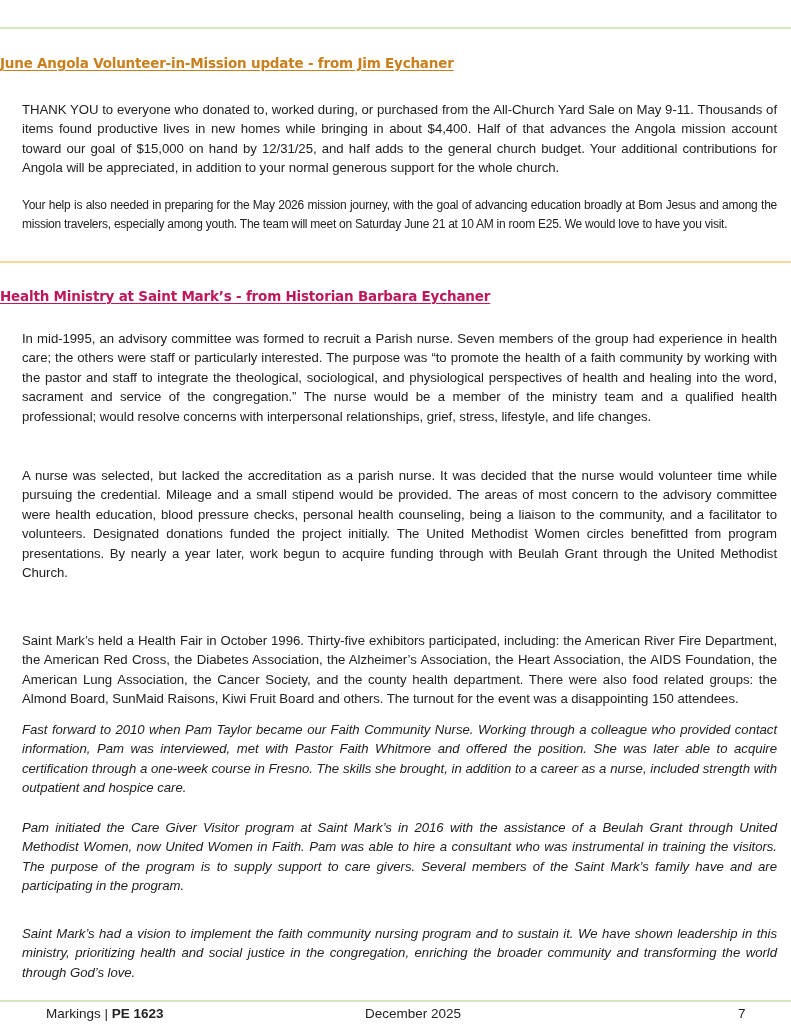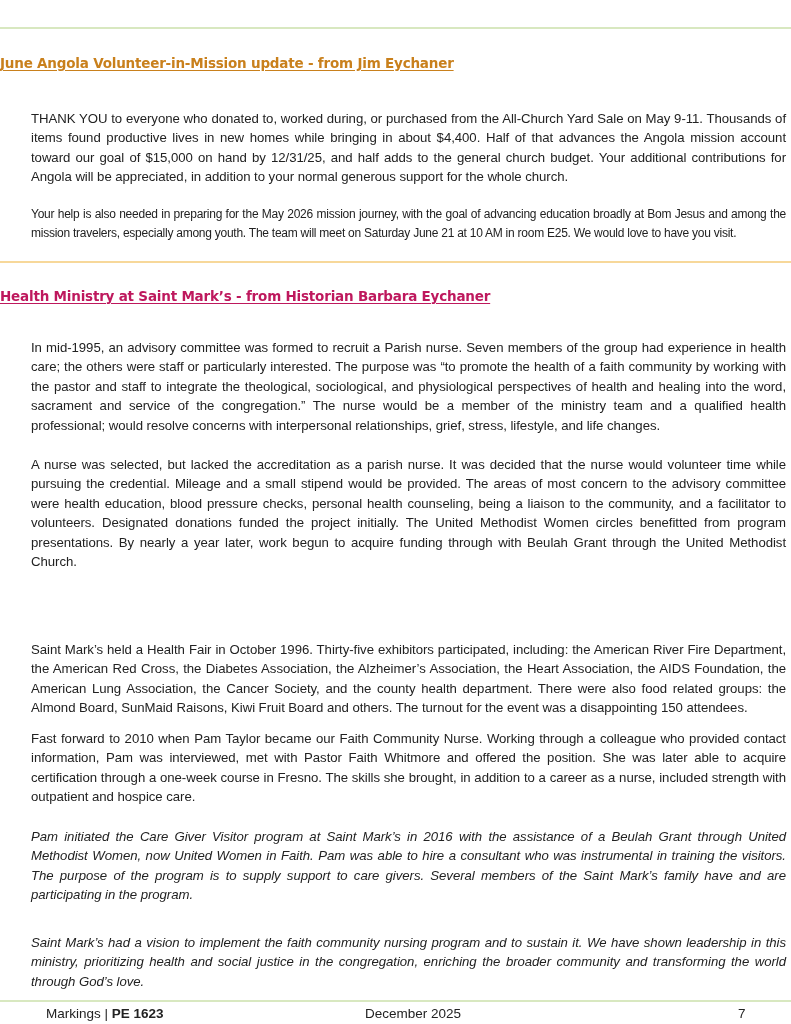--- a/index.html
+++ b/index.html
@@ -14,30 +14,30 @@
 
   .heading {
     position: absolute; left: 0; width: 791px; text-align: left;
     font-family: "DejaVu Sans", sans-serif; font-weight: bold; font-size: 13.5px;
     text-decoration: underline; text-underline-offset: 2px; letter-spacing: -0.2px;
   }
   .h-angola { top: 55px; color: #c9801c; }
   .h-health { top: 288px; color: #be185d; }
 
   .para {
-    position: absolute; left: 18px; width: 755px; margin: 13px;
+    position: absolute; left: 18px; width: 755px; margin: 4px;
     font-family: "Liberation Sans", sans-serif; font-size: 13.2px; line-height: 19.4px;
     text-align: justify; color: #222222; letter-spacing: -0.05px;
   }
   .p1 { top: 96px; }
   .p2 { top: 192px; font-size: 12px; letter-spacing: -0.25px; }
   .p3 { top: 325px; }
-  .p4 { top: 442px; }
+  .p4 { top: 462px; }
   .p5 { top: 627px; }
-  .p6 { top: 716px; }
+  .p6 { top: 716px; font-style: italic; }
   .p7 { top: 814px; font-style: italic; }
   .p8 { top: 920px; font-style: italic; }
 
   .footer {
     position: absolute; top: 1006px; left: 0; width: 791px; height: 18px;
     font-family: "Liberation Sans", sans-serif; font-size: 13.5px; color: #222222; padding-left: 35px;
   }
   .footer .left { position: absolute; left: 46px; top: 0; }
   .footer .left b { font-weight: bold; }
   .footer .center { position: absolute; left: 365px; top: 0; }

